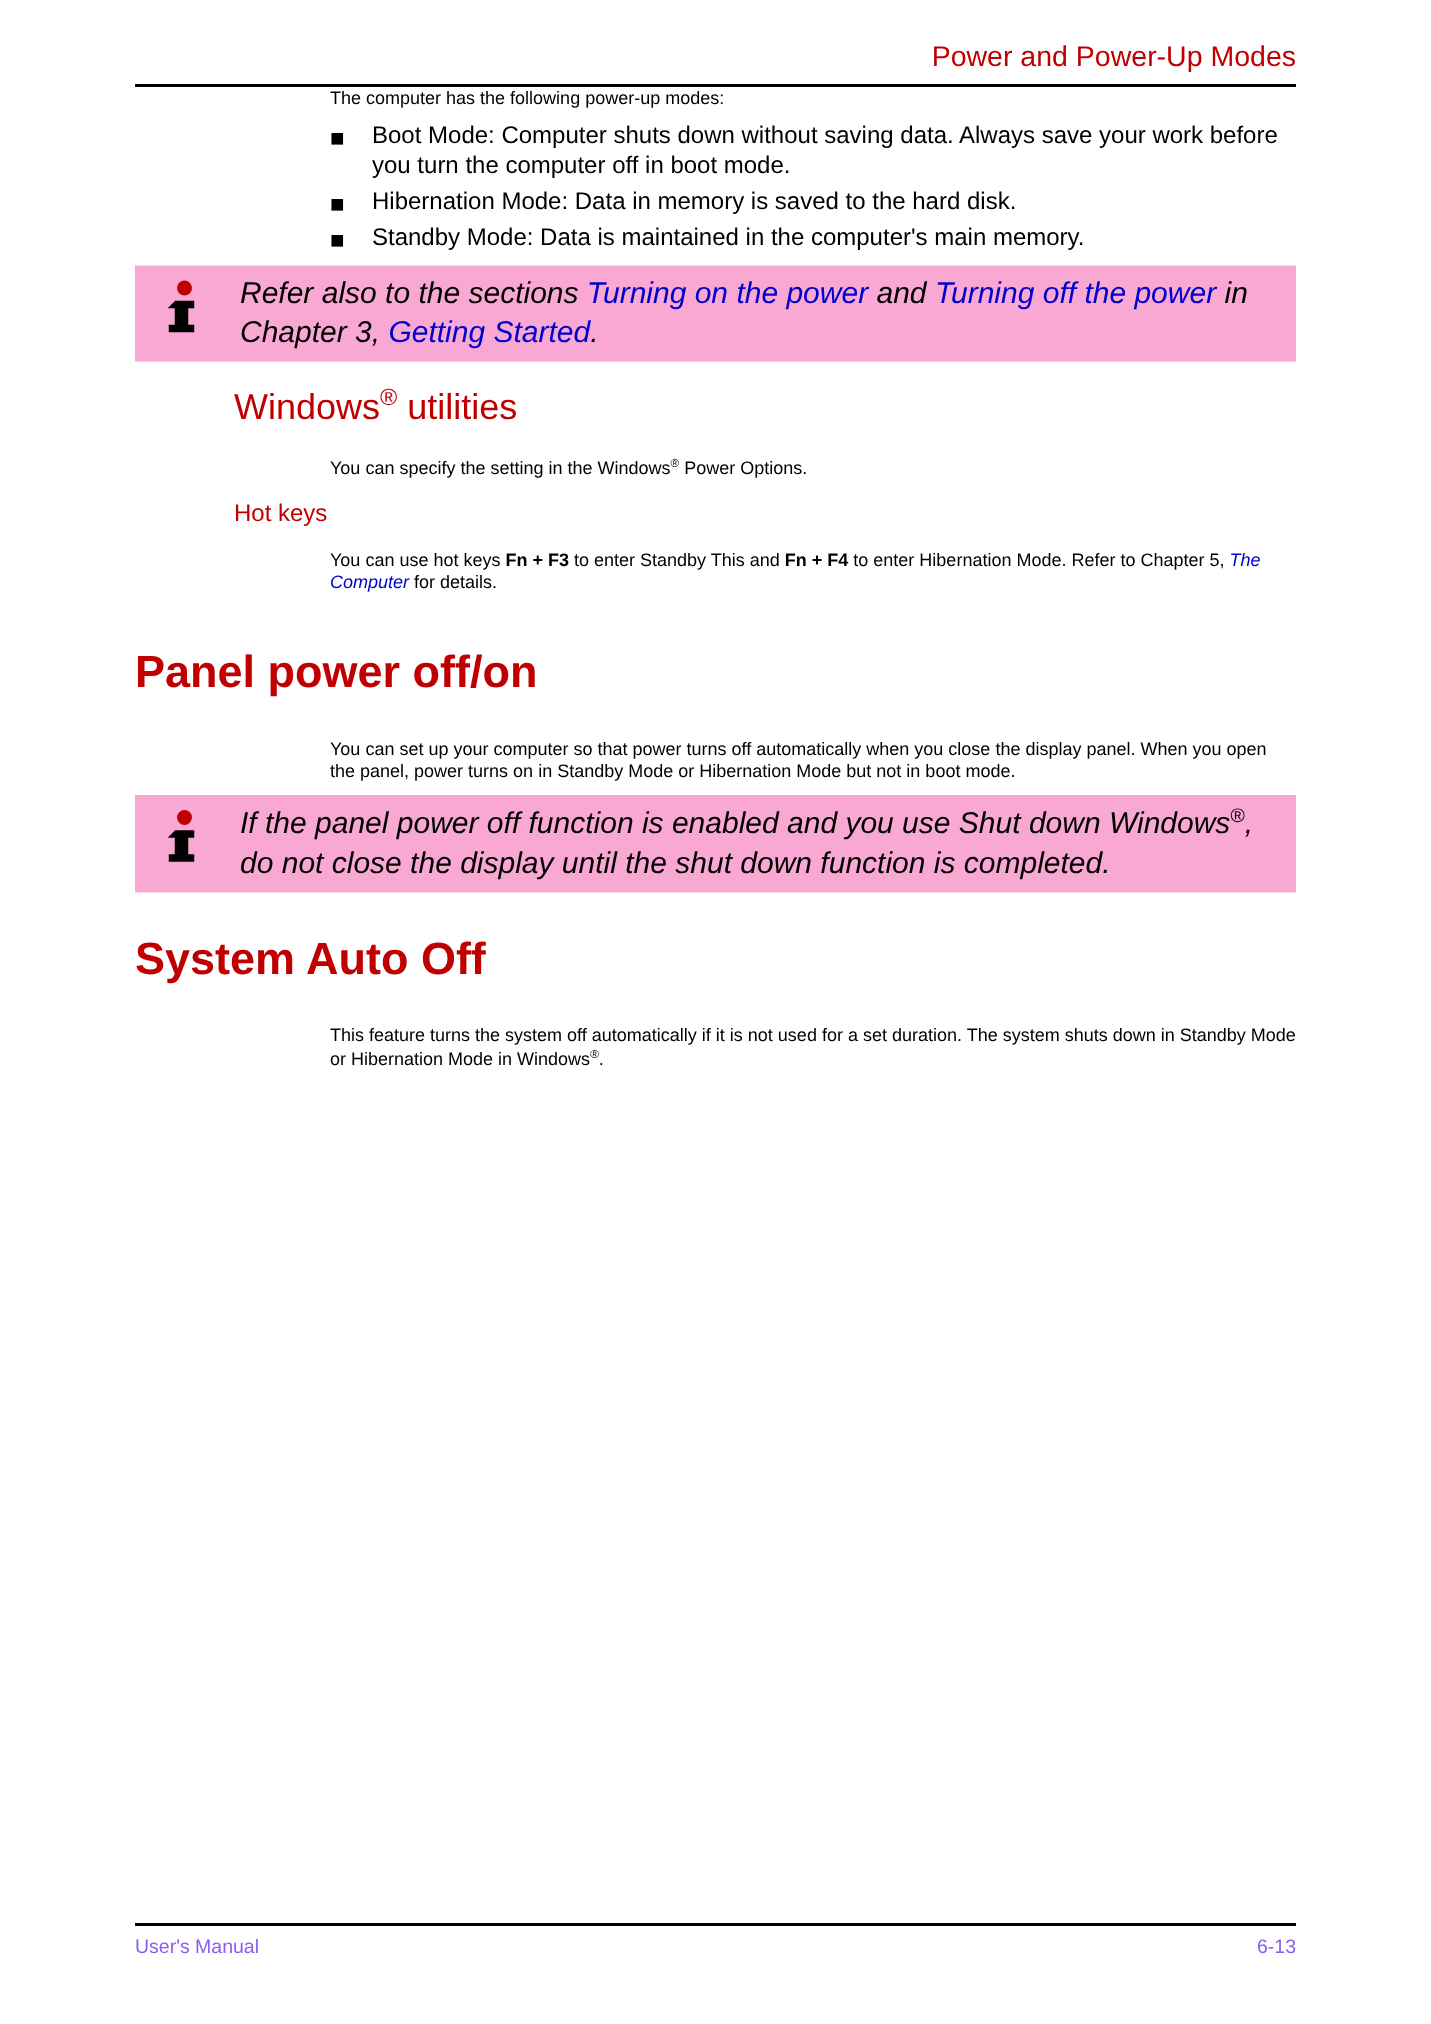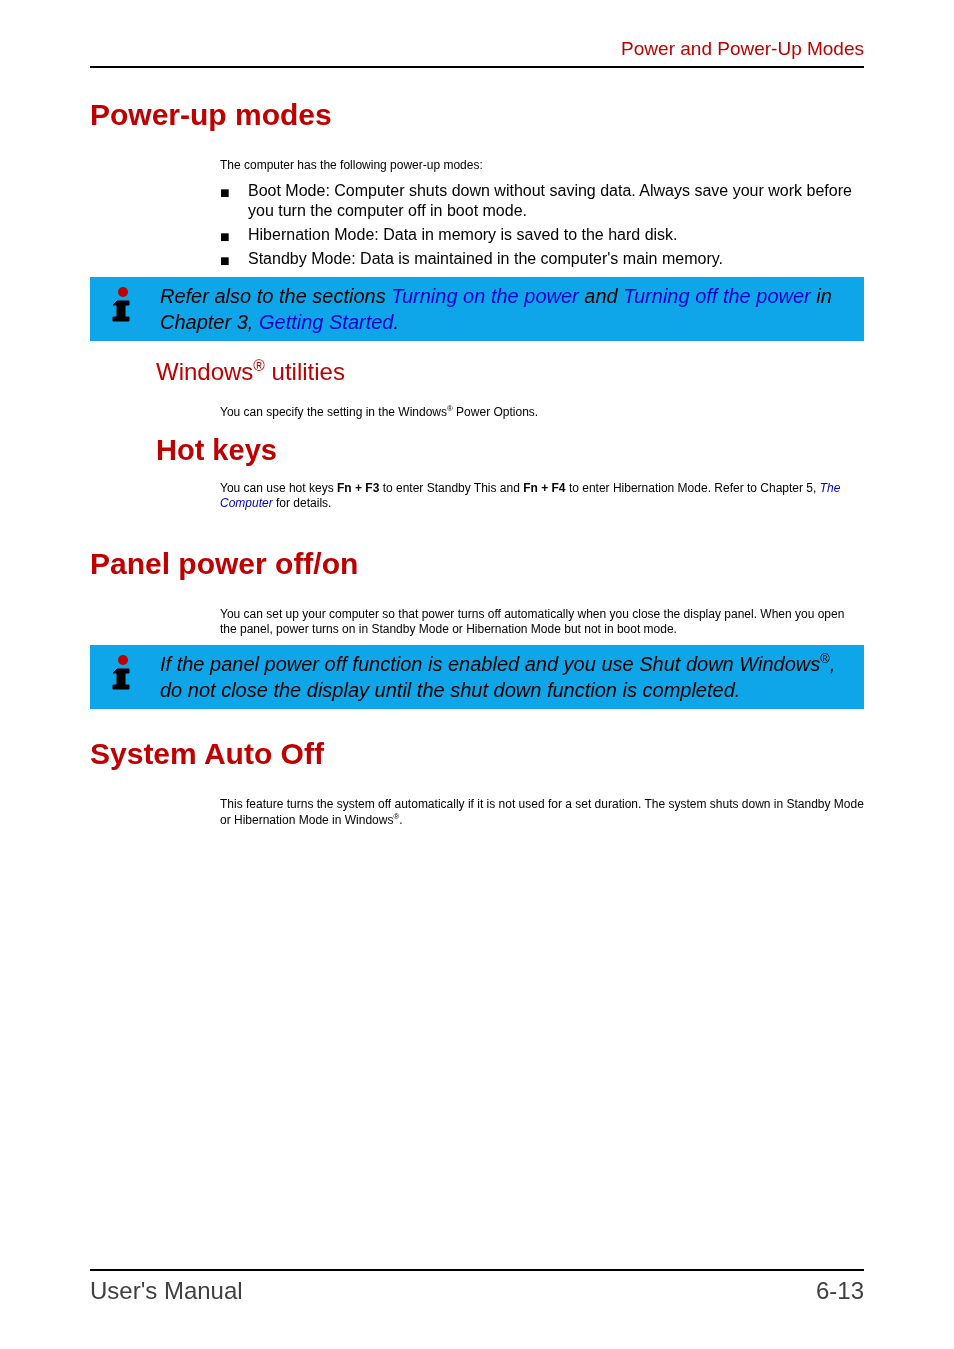--- a/index.html
+++ b/index.html
@@ -1,21 +1,21 @@
 <!DOCTYPE html>
 <html><head>
 <meta charset="utf-8">
 <style>
   * { box-sizing: border-box; margin: 0; padding: 0; }
   html, body { width: 954px; height: 1349px; background: #fff; font-family: Arial, Helvetica, sans-serif; color: #000; }
   .page {
     position: relative;
     width: 954px;
     height: 1349px;
-    padding: 10px 90px;
+    padding: 0 90px;
   }
   .header {
     text-align: right;
     color: #c00000;
     font-size: 19px;
     padding-top: 28px;
   }
   .hr-top {
     border: none;
     border-top: 2px solid #000;
@@ -47,21 +47,21 @@
     content: "■";
     position: absolute;
     left: 0;
     top: 2px;
     font-size: 16px;
     color: #000;
   }
   .note-box {
     display: flex;
     align-items: flex-start;
-    background: #0ea5e9;
+    background: #f9a8d4;
     margin-top: 8px;
     margin-bottom: 16px;
     padding: 6px 12px 6px 0;
   }
   .note-icon {
     flex: 0 0 66px;
     display: flex;
     justify-content: center;
     padding-top: 2px;
   }
@@ -76,55 +76,54 @@
   .h2 {
     color: #c00000;
     font-weight: 400;
     font-size: 24px;
     margin-left: 66px;
     margin-top: 16px;
     margin-bottom: 18px;
   }
   .h3 {
     color: #c00000;
-    font-weight: 700;
-    font-size: 29px;
+    font-weight: 400;
+    font-size: 16px;
     margin-left: 66px;
     margin-top: 14px;
     margin-bottom: 14px;
   }
   .sup { font-size: 0.65em; vertical-align: super; }
   .b { font-weight: bold; }
   .footer {
     position: absolute;
     left: 90px;
     right: 90px;
     bottom: 44px;
   }
   .hr-bot {
     border: none;
     border-top: 2px solid #000;
     margin-bottom: 6px;
   }
   .footer-row {
     display: flex;
     justify-content: space-between;
-    color: #404040;
-    font-size: 24px;
+    color: #8b5cf6;
+    font-size: 13px;
   }
 </style>
 </head>
 <body>
 
 <div class="page">
 
   <div class="header">Power and Power-Up Modes</div>
   <hr class="hr-top">
 
-  <div class="h1">Power-up modes</div>
   <p class="body-text">The computer has the following power-up modes:</p>
   <ul class="bullet-list">
     <li>Boot Mode: Computer shuts down without saving data. Always save your work before you turn the computer off in boot mode.</li>
     <li>Hibernation Mode: Data in memory is saved to the hard disk.</li>
     <li>Standby Mode: Data is maintained in the computer's main memory.</li>
   </ul>
 
   <div class="note-box">
     <div class="note-icon">
       <svg width="34" height="40" viewBox="0 0 34 40">

